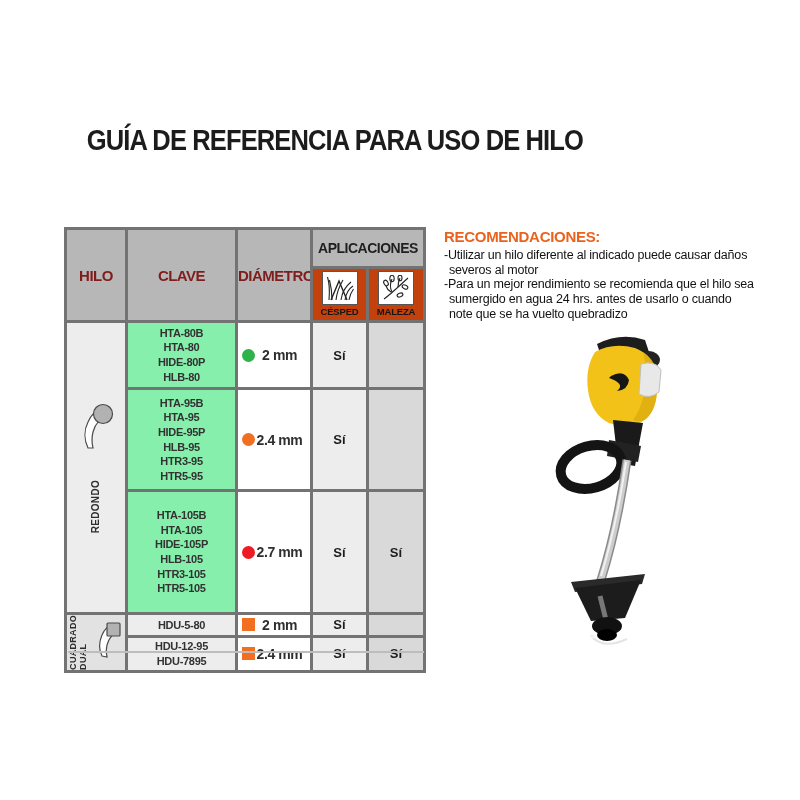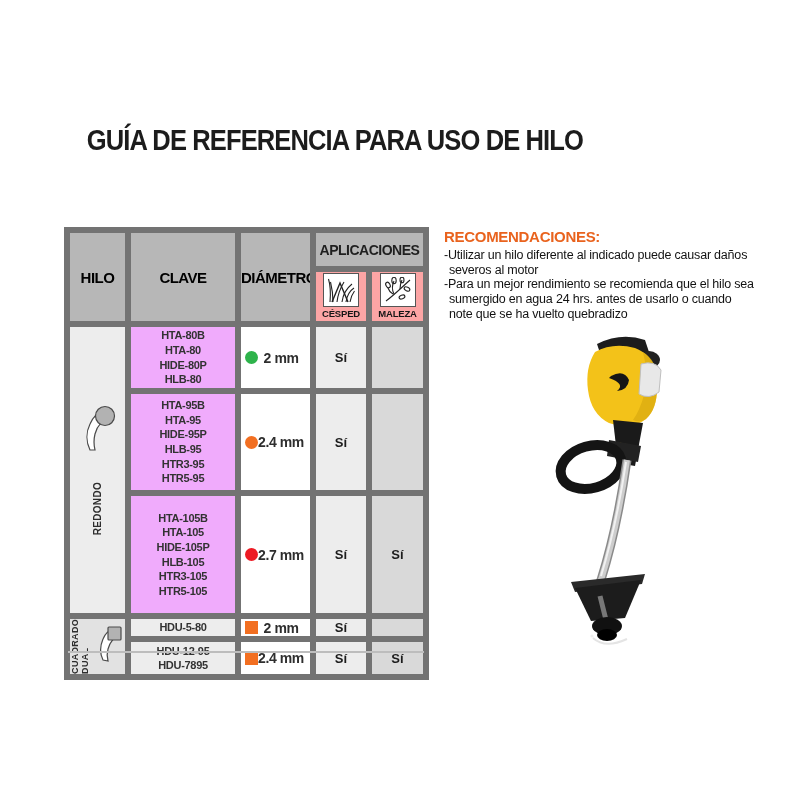--- a/index.html
+++ b/index.html
@@ -10,33 +10,33 @@
   .title-wrap { position:absolute; top:124px; left:0; width:670px; text-align:center;text-decoration:underline; }
   .main-title { display:inline-block; font-size:29px; font-weight:700; color:#1c1c1c;
                 letter-spacing:-1px; transform:scaleX(0.88); transform-origin:center; white-space:nowrap; }
   .sub-title  { display:block; font-size:21px; font-weight:400; color:#1c1c1c;
                 letter-spacing:-0.5px; margin-top:1px; }
 
   
   .table-pos { position:absolute; left:64px; top:227px; }
   table.ref { border-collapse:collapse; table-layout:fixed; width:359px;
               border:2px solid #3e3e3e; }
-  table.ref td, table.ref th { border:6px solid #737373; overflow:hidden; }
+  table.ref td, table.ref th { border:3px solid #737373; overflow:hidden; }
   .hdr { background:#b7b7b7; text-align:center; vertical-align:middle;
-         font-weight:700; font-size:15px; color:#000000; letter-spacing:-0.5px; }
+         font-weight:700; font-size:15px; color:#7f1d1d; letter-spacing:-0.5px; }
   .hdr-apl { background:#b7b7b7; text-align:center; vertical-align:middle;
              font-weight:700; font-size:14px; color:#1f1f1f; letter-spacing:-0.5px; height:39px; }
-  .icon-cell { background:#fca5a5; vertical-align:middle; text-align:center; height:54px; padding:1px 0 2px 0; }
+  .icon-cell { background:#c2410c; vertical-align:middle; text-align:center; height:54px; padding:1px 0 2px 0; }
   .icon-box { width:36px; height:34px; border:1px solid #555; background:#fff;
               margin:0 auto; display:flex; align-items:center; justify-content:center; }
   .icon-label { display:block; font-size:9.5px; font-weight:700; color:#161616; letter-spacing:-0.2px; margin-top:1px; }
 
   .thick-top td, td.thick-top { border-top:2px solid #3e3e3e !important; }
 
-  .clave-cell { background:#f0abfc; text-align:center; vertical-align:middle;
+  .clave-cell { background:#86efac; text-align:center; vertical-align:middle;
                 font-size:11px; font-weight:700; color:#323232; letter-spacing:-0.3px;
                 line-height:1.32; white-space:pre-line; }
   .clave-gray { background:#ededed; }
   .diam-cell { background:#fff; vertical-align:middle; padding-left:4px; }
   .diam-inner { display:flex; align-items:center; }
   .marker { width:13px; height:13px; flex:0 0 13px; }
   .marker.circle { border-radius:50%; }
   .diam-text { flex:1; text-align:center; font-size:14px; font-weight:700;
                color:#2e2e2e; letter-spacing:-0.4px; padding-right:6px; }
   .si-cesped { background:#ededed; text-align:center; vertical-align:middle;

